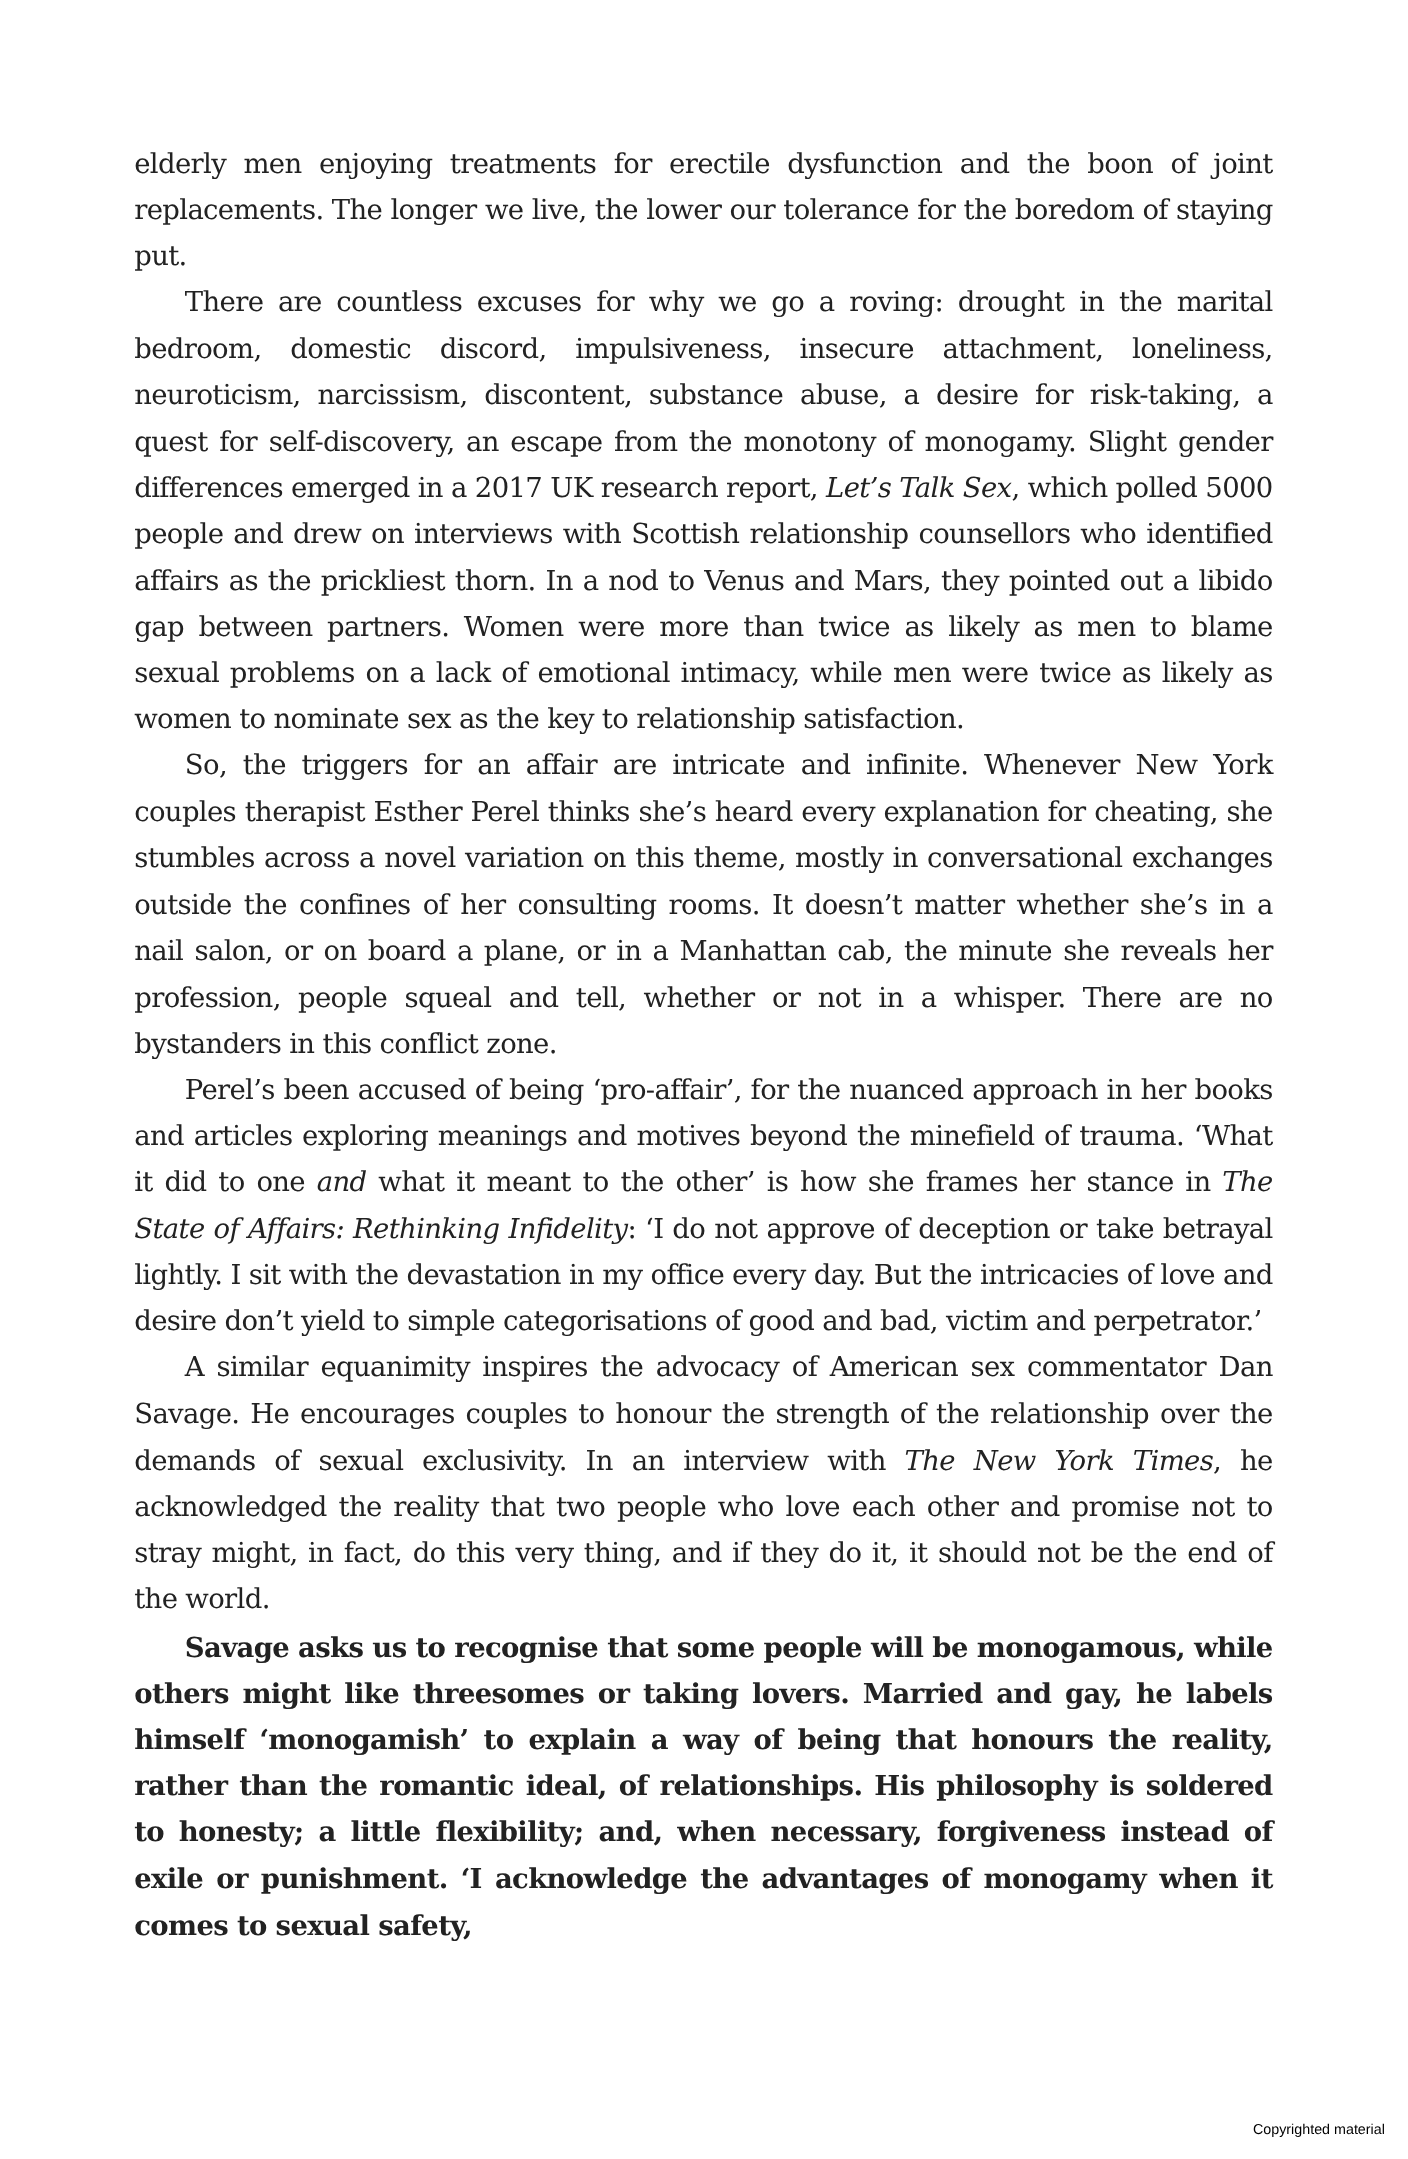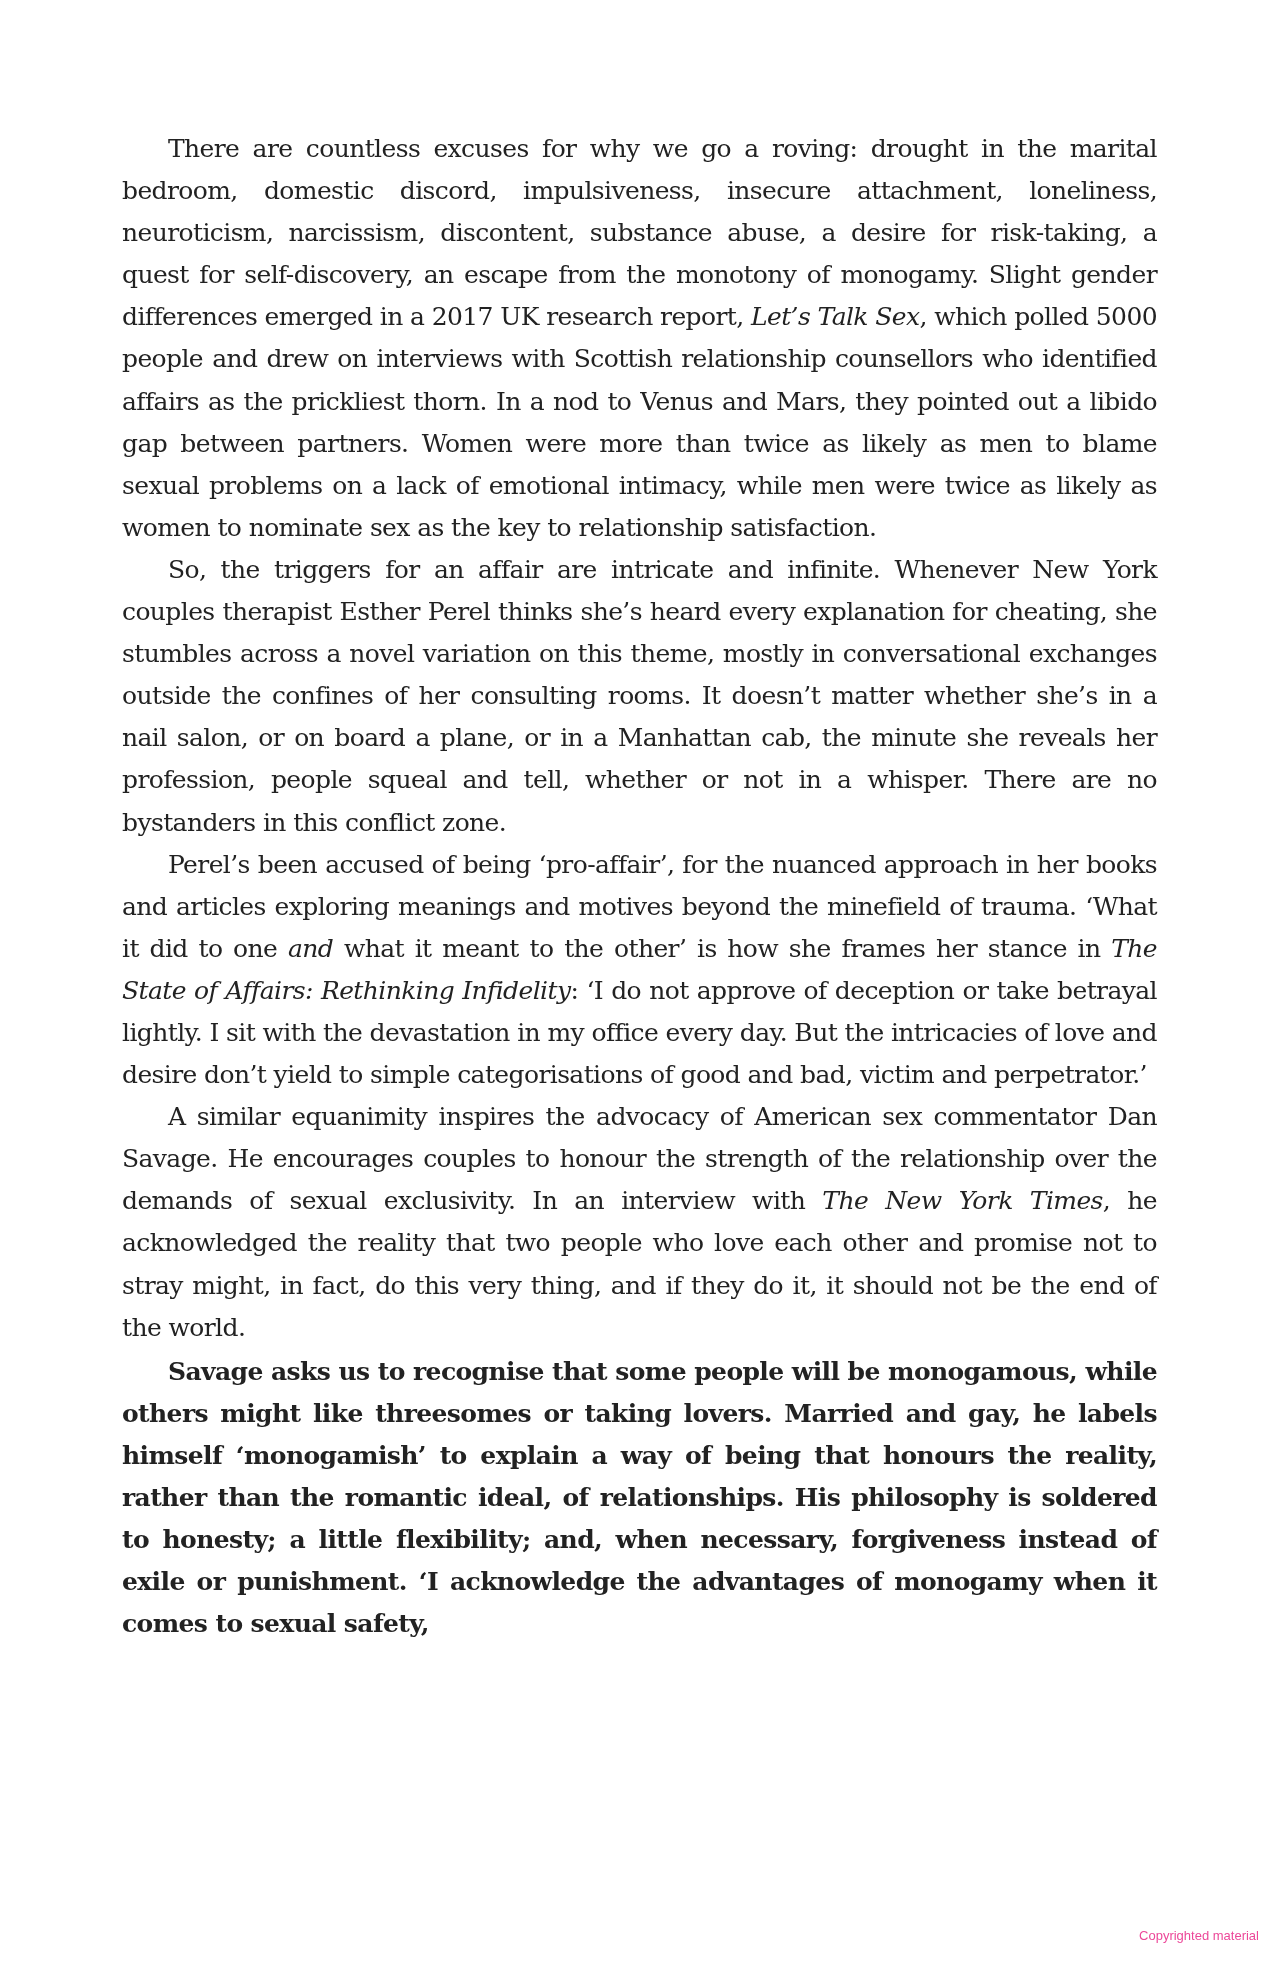--- a/index.html
+++ b/index.html
@@ -9,27 +9,28 @@
     font-family: "DejaVu Serif", "Liberation Serif", serif;
     font-size: 25px; line-height: 42.1px; color: #222;
     text-align: justify; letter-spacing: -0.6px;
   }
   .page p { margin: 0; text-indent: 0; }
   .page p.indent { text-indent: 46px; }
   .page p.gap { margin-top: 2px; font-weight: bold; }
   .page em { font-style: italic; margin-top: 28px; }
   .watermark {
     position: absolute; right: 21px; bottom: 20px;
-    font-family: "Liberation Sans", sans-serif; font-size: 13px; color: #ec4899;
+    font-family: "Liberation Sans", sans-serif; font-size: 13px; color: #000000;
   }
 </style>
 </head>
 <body>
 
 <div class="page">
+  <p><span>elderly men enjoying treatments for erectile dysfunction and the boon of joint replacements. The longer we live, the lower our tolerance for the boredom of staying put.</span></p>
   <p class="indent"><span>There are countless excuses for why we go a roving: drought in the marital bedroom, domestic discord, impulsiveness, insecure attachment, loneliness, neuroticism, narcissism, discontent, substance abuse, a desire for risk-taking, a quest for self-discovery, an escape from the monotony of monogamy. Slight gender differences emerged in a 2017 UK research report, </span><em>Let’s Talk Sex</em><span>, which polled 5000 people and drew on interviews with Scottish relationship counsellors who identified affairs as the prickliest thorn. In a nod to Venus and Mars, they pointed out a libido gap between partners. Women were more than twice as likely as men to blame sexual problems on a lack of emotional intimacy, while men were twice as likely as women to nominate sex as the key to relationship satisfaction.</span></p>
   <p class="indent"><span>So, the triggers for an affair are intricate and infinite. Whenever New York couples therapist Esther Perel thinks she’s heard every explanation for cheating, she stumbles across a novel variation on this theme, mostly in conversational exchanges outside the confines of her consulting rooms. It doesn’t matter whether she’s in a nail salon, or on board a plane, or in a Manhattan cab, the minute she reveals her profession, people squeal and tell, whether or not in a whisper. There are no bystanders in this conflict zone.</span></p>
   <p class="indent"><span>Perel’s been accused of being ‘pro-affair’, for the nuanced approach in her books and articles exploring meanings and motives beyond the minefield of trauma. ‘What it did to one </span><em>and</em><span> what it meant to the other’ is how she frames her stance in </span><em>The State of Affairs: Rethinking Infidelity</em><span>: ‘I do not approve of deception or take betrayal lightly. I sit with the devastation in my office every day. But the intricacies of love and desire don’t yield to simple categorisations of good and bad, victim and perpetrator.’</span></p>
   <p class="indent"><span>A similar equanimity inspires the advocacy of American sex commentator Dan Savage. He encourages couples to honour the strength of the relationship over the demands of sexual exclusivity. In an interview with </span><em>The New York Times</em><span>, he acknowledged the reality that two people who love each other and promise not to stray might, in fact, do this very thing, and if they do it, it should not be the end of the world.</span></p>
   <p class="indent gap"><span>Savage asks us to recognise that some people will be monogamous, while others might like threesomes or taking lovers. Married and gay, he labels himself ‘monogamish’ to explain a way of being that honours the reality, rather than the romantic ideal, of relationships. His philosophy is soldered to honesty; a little flexibility; and, when necessary, forgiveness instead of exile or punishment. ‘I acknowledge the advantages of monogamy when it comes to sexual safety,</span></p>
 </div>
 
 <div class="watermark">Copyrighted material</div>
 
 </body></html>

